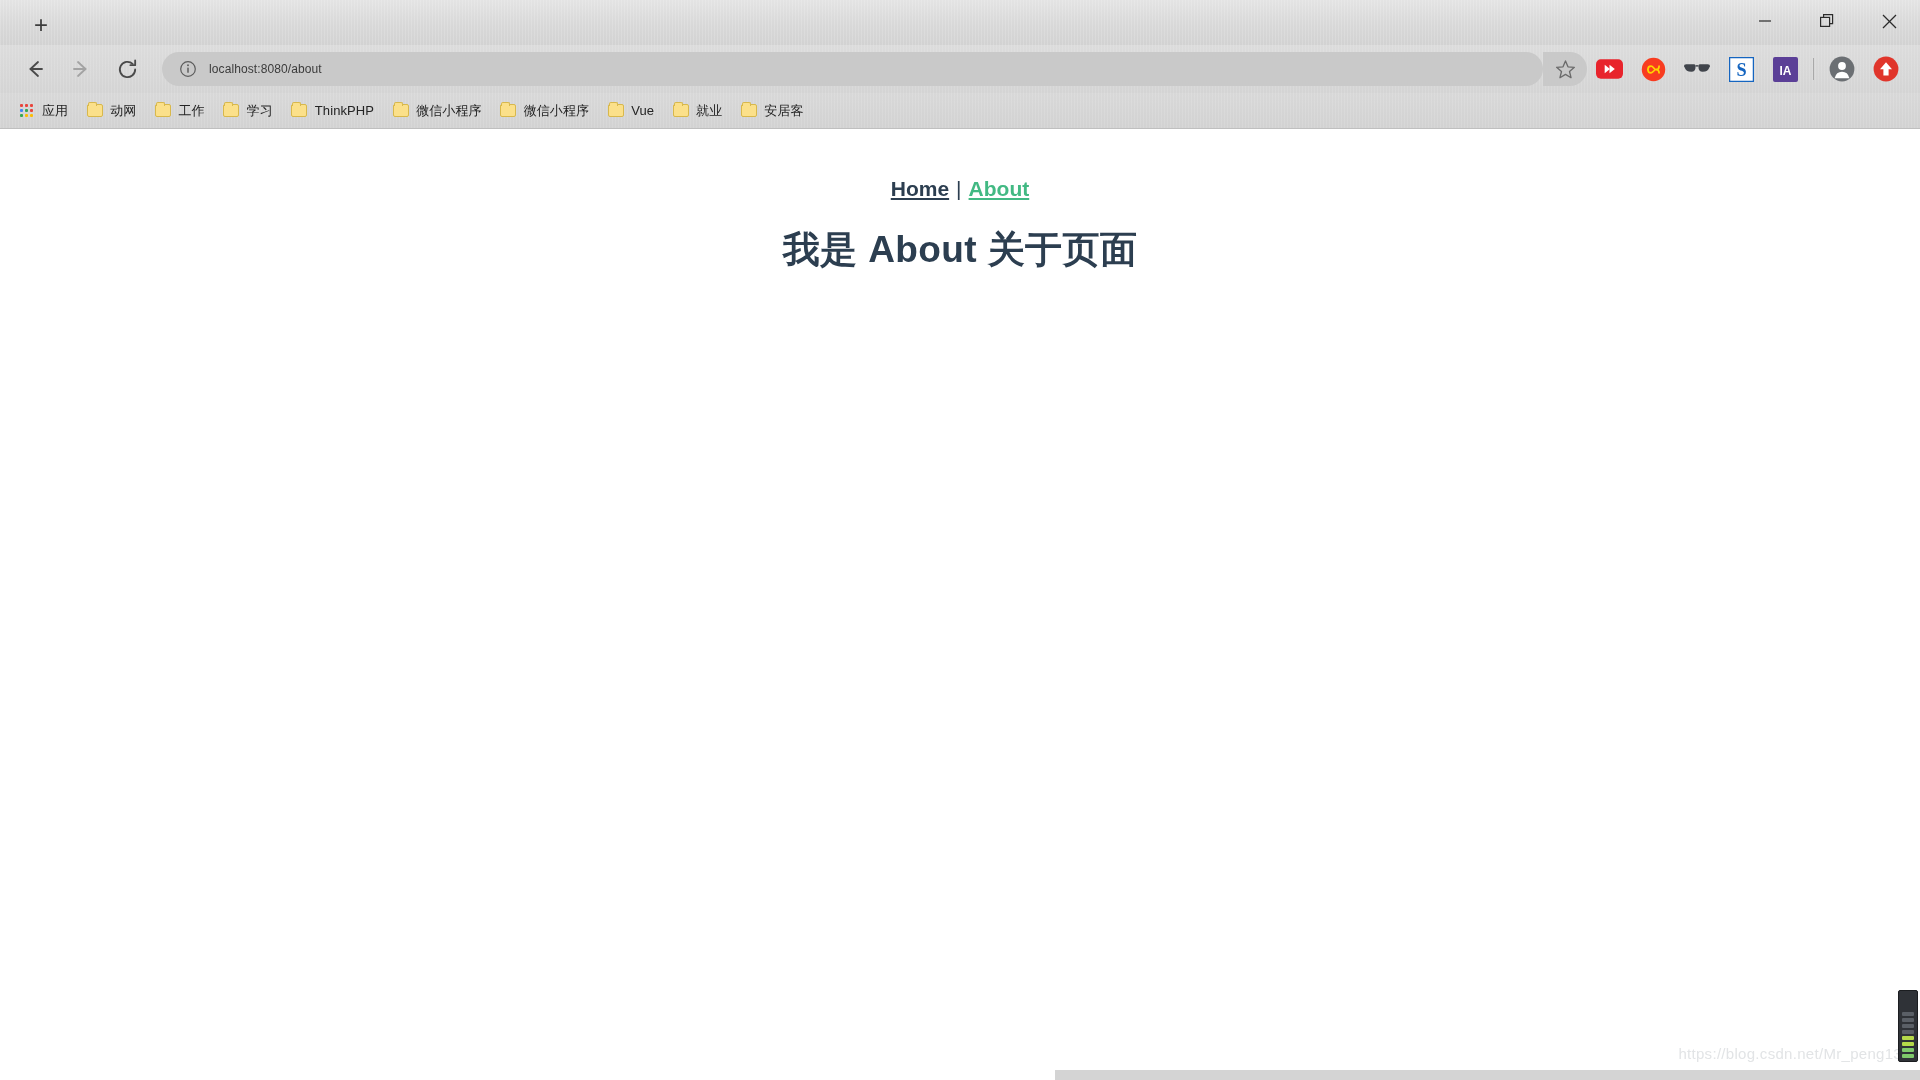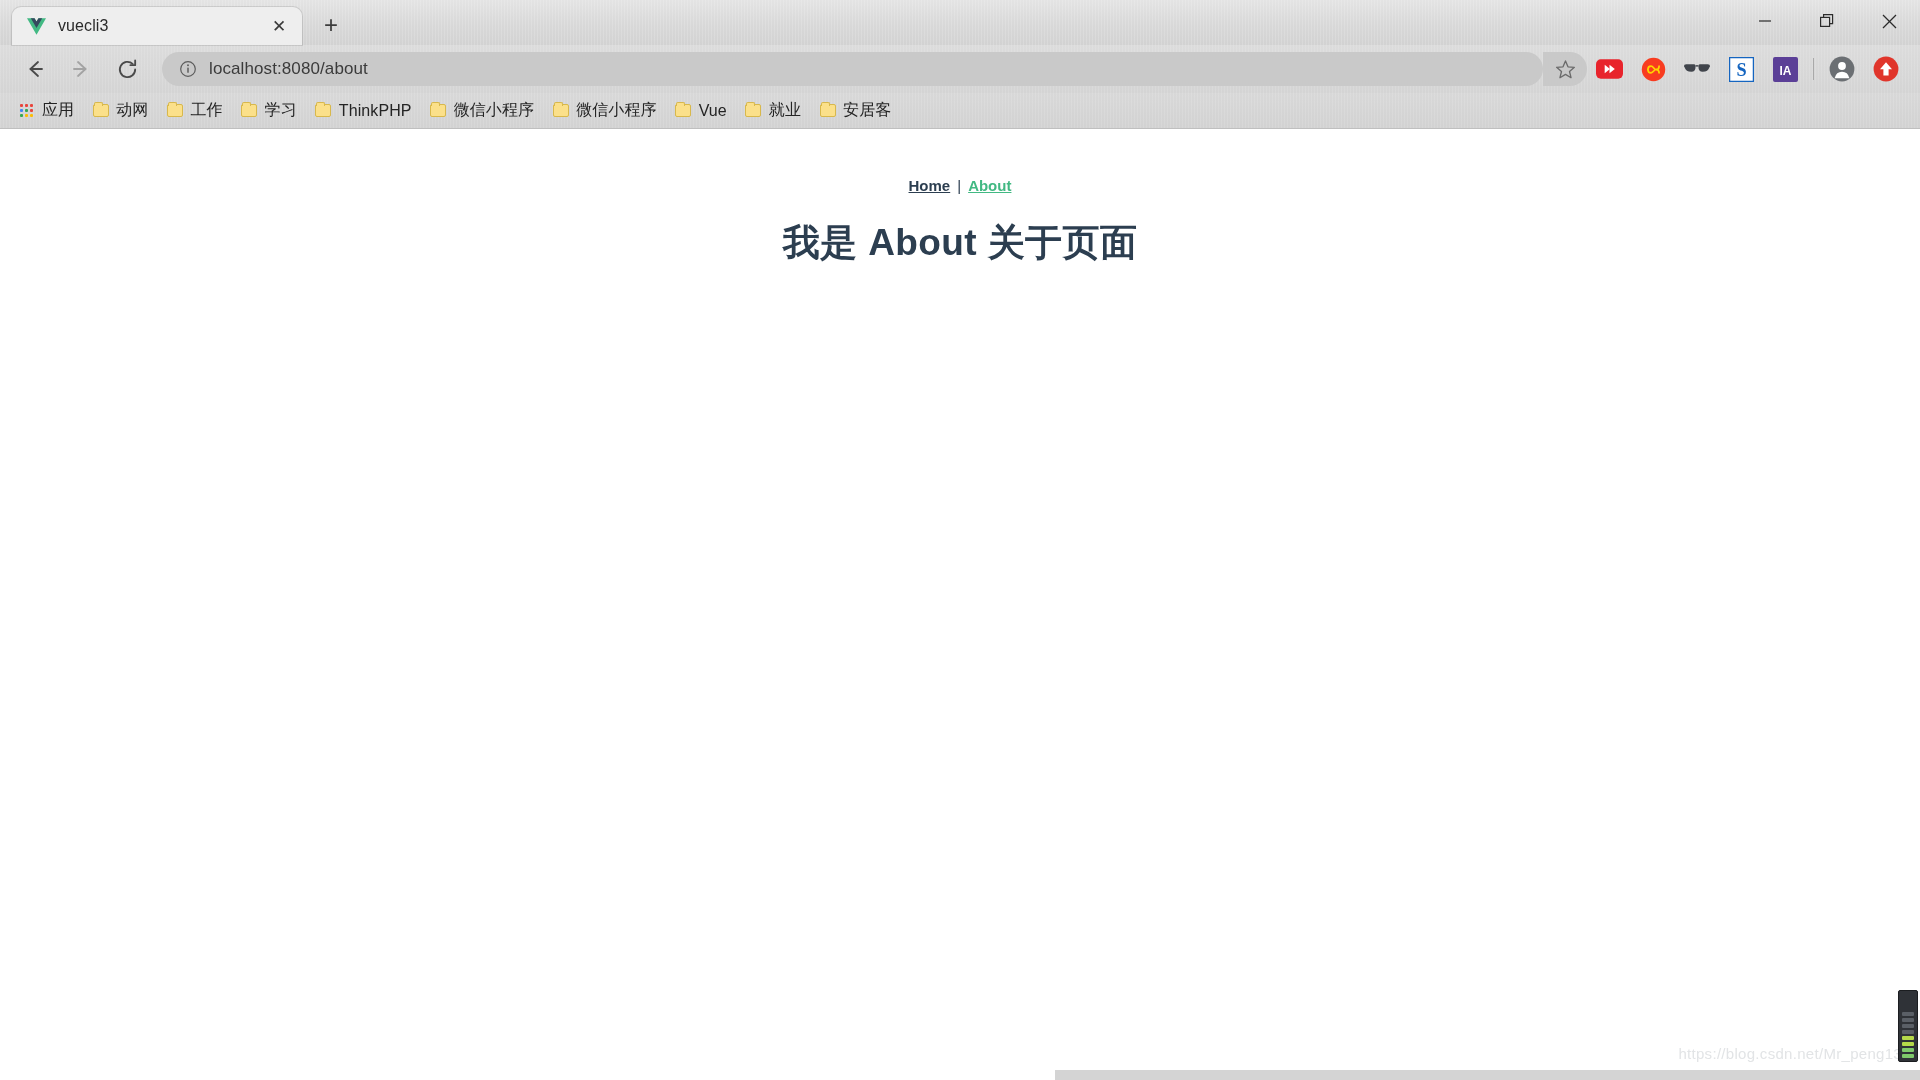--- a/index.html
+++ b/index.html
@@ -96,21 +96,21 @@
     flex: 1 1 auto;
     height: 34px; margin: 0 8px 0 12px;
     background: #c9c9c9;
     border-radius: 17px;
     display: flex; align-items: center;
     padding: 0 16px;
     position: relative; z-index: 1;
   }
   .omni-info-icon { flex:0 0 20px; width:20px; height:20px; display:flex; align-items:center; justify-content:center; margin-right: 11px;}
   .omni-url {
-    font-size: 17px; color: #3b3b3b; letter-spacing: .1px;
+    font-size: 12px; color: #3b3b3b; letter-spacing: .1px;
     white-space: nowrap; overflow: hidden;
   }
   .omni-star {
     position: relative; z-index:1;
     width: 44px; height: 34px; flex: 0 0 44px;
     display: flex; align-items: center; justify-content: center;
     background: #c9c9c9; border-radius: 0 17px 17px 0;
     margin-left: -8px;
   }
   .ext-row { display: flex; align-items: center; position: relative; z-index: 1; }
@@ -135,39 +135,39 @@
     opacity:.4; pointer-events:none;
   }
   .bm-item {
     display: flex; align-items: center;
     height: 26px; padding: 0 8px;
     margin-right: 2px; border-radius: 4px;
     position: relative; z-index: 1;
     white-space: nowrap;
   }
   .bm-icon { width: 17px; height: 17px; flex: 0 0 17px; margin-right: 7px; display:flex; align-items:center; justify-content:center;}
-  .bm-label { font-size: 16px; color: #242424; letter-spacing: .1px; }
+  .bm-label { font-size: 13px; color: #242424; letter-spacing: .1px; }
   .folder-ico { width:16px; height:13px; background:#fbe08a; border:1px solid #d8b84c; border-radius:2px; position:relative; }
   .folder-ico::before{ content:""; position:absolute; top:-3px; left:0; width:7px; height:3px; background:#fbe08a; border:1px solid #d8b84c; border-bottom:none; border-radius:2px 2px 0 0;}
 
   
   .apps-grid { display:grid; grid-template-columns: repeat(3, 3px); grid-template-rows: repeat(3, 3px); gap: 2px; }
   .apps-grid i { display:block; width:3px; height:3px; border-radius:1px; }
 
   
   .viewport {
     flex: 1 1 auto;
     background: #ffffff;
     position: relative;
     overflow: hidden;
   }
   .page-nav {
     text-align: center;
     padding-top: 48px;
-    font-size: 15px;
+    font-size: 21px;
     font-weight: bold;
     color: #2c3e50;
   }
   .page-nav a {
     text-decoration: underline;
     font-weight: bold;
   }
   .nav-home { color: #2c3e50; }
   .nav-about { color: #42b983; }
   .nav-sep { color: #2c3e50; font-weight: normal; margin: 0 7px; }
@@ -211,30 +211,20 @@
   }
   .meter-widget i { display:block; height: 4px; border-radius: 1px; }
 </style>
 </head>
 <body>
 
 <div class="browser-window">
 
   <div class="tab-strip">
 
-    <div class="tab">
-      <span class="tab-favicon">
-        <svg width="19" height="17" viewBox="0 0 24 21">
-          <polygon points="14.5,0 12,4.3 9.5,0 0,0 12,20.8 24,0" fill="#42b983"></polygon>
-          <polygon points="14.5,0 12,4.3 9.5,0 4.8,0 12,12.4 19.2,0" fill="#35495e"></polygon>
-        </svg>
-      </span>
-      <span class="tab-title">vuecli3</span>
-      <span class="tab-close">✕</span>
-    </div>
 
     <div class="new-tab-btn">+</div>
 
     <div class="win-controls">
       <div class="win-btn">
         <svg width="14" height="14" viewBox="0 0 14 14">
             <line x1="1" y1="7" x2="13" y2="7" stroke="#2b2b2b" stroke-width="1.2"></line>
           </svg>
       </div>
       <div class="win-btn">

